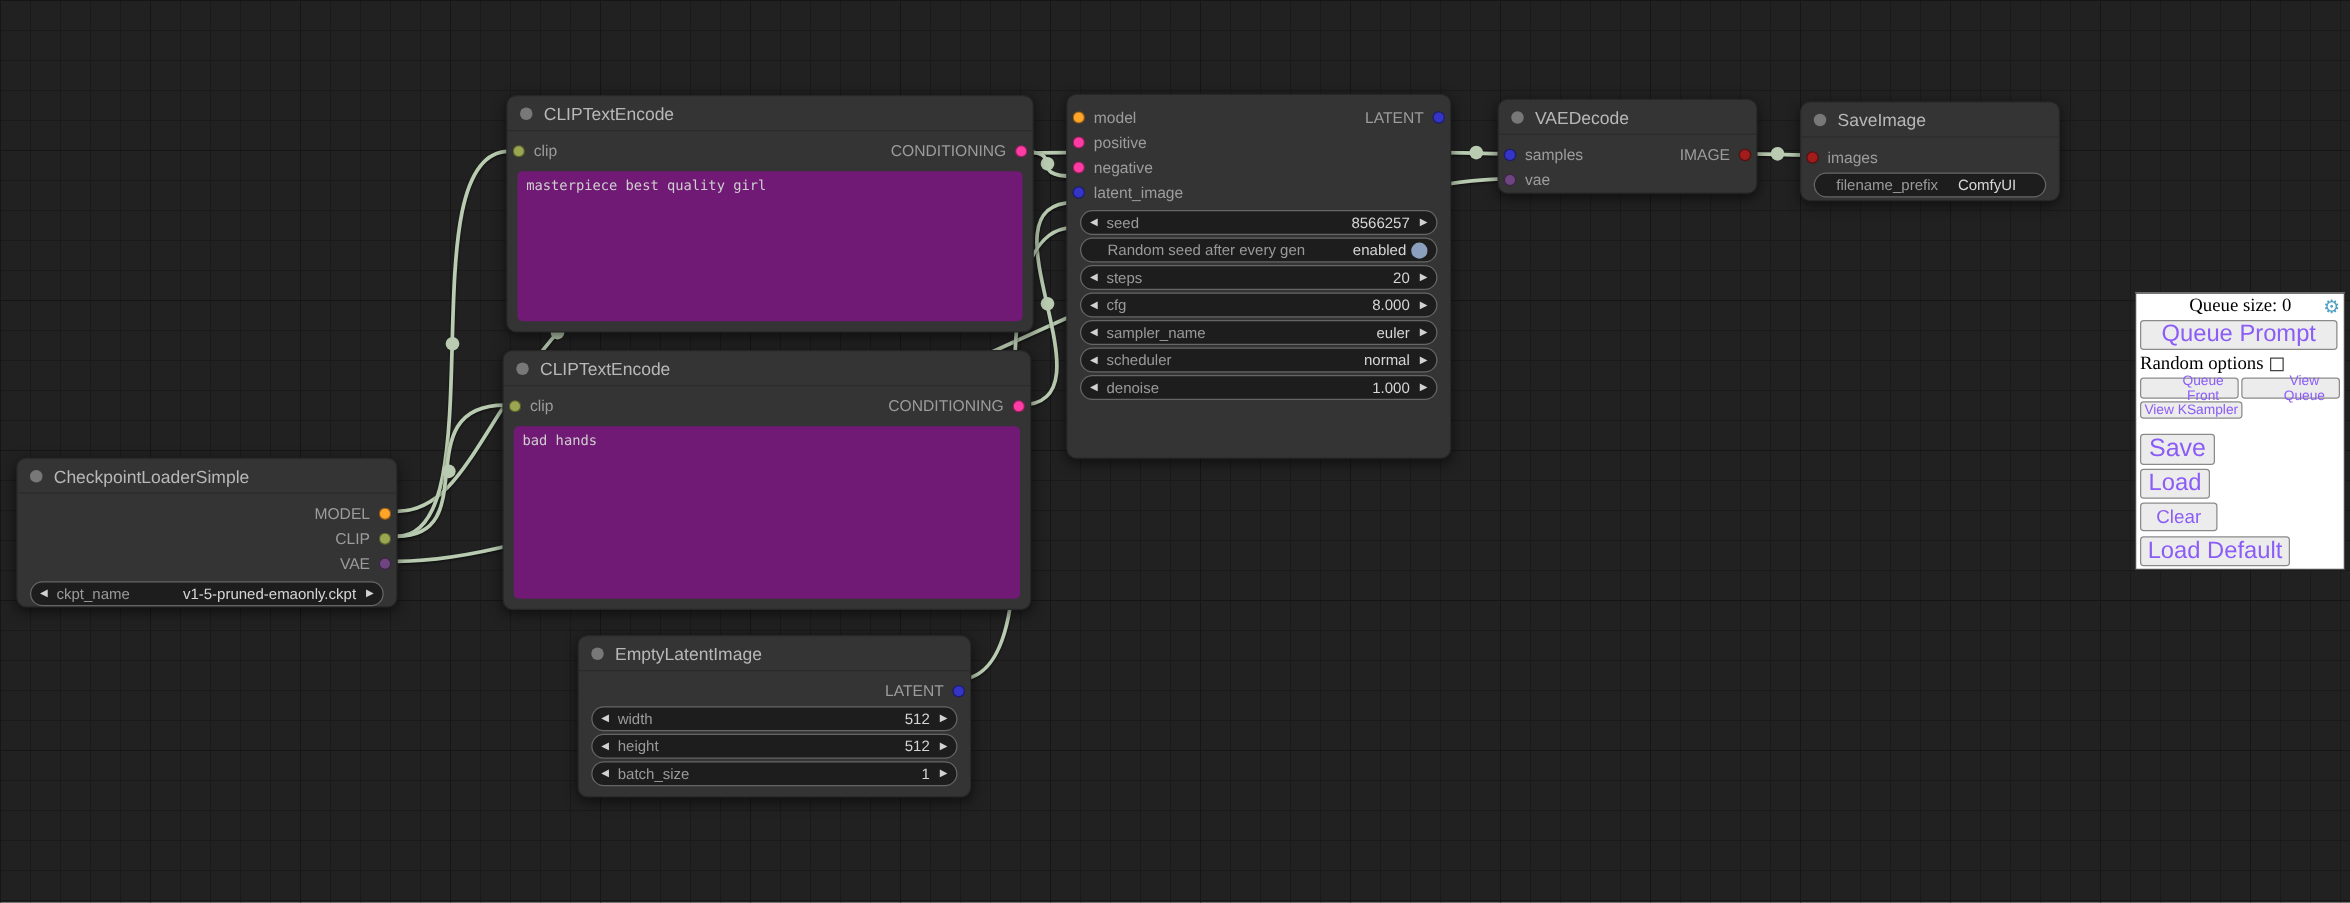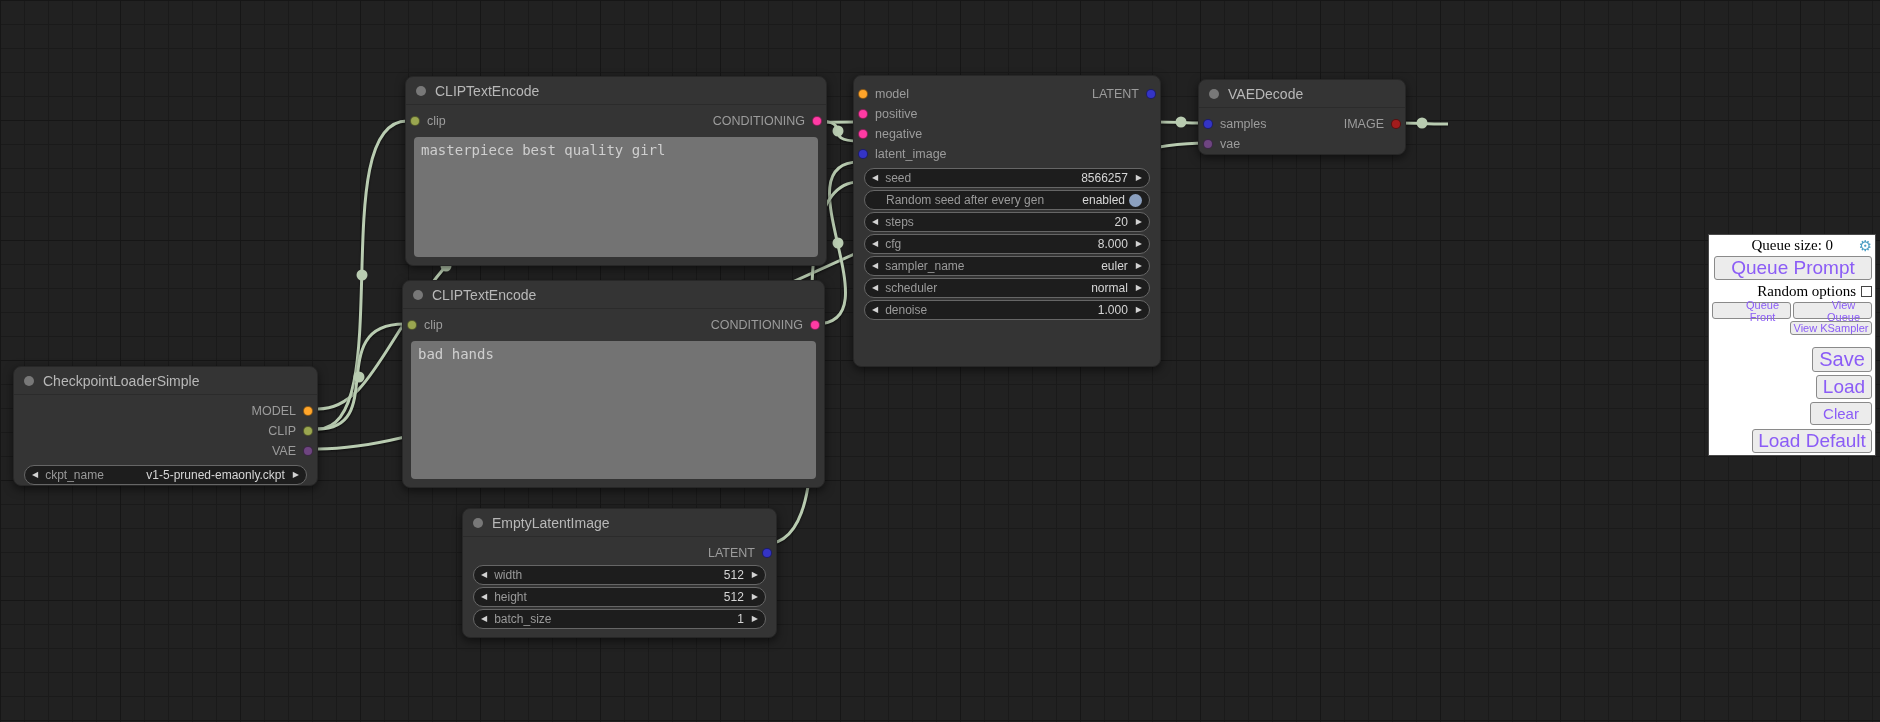--- a/index.html
+++ b/index.html
@@ -49,30 +49,30 @@
     display:flex; align-items:center; font-size:12px; color:#9a9a9a;
     white-space:nowrap;
   }
   .widget .arrow { font-size:8px; color:#d2d2d2; line-height:1; }
   .widget .wlabel { margin-left:7px; }
   .widget .wvalue { margin-left:auto; color:#d6d6d6; margin-right:8px; }
   .widget.noarrow .wvalue { margin-right:4px; }
   .toggle-dot { width:13px; height:13px; border-radius:50%; flex:0 0 auto; }
 
   .prompt {
-    margin:6px 8px; background:#737373; border-radius:4px;
-    color:#cfcfcf; font-family:"DejaVu Sans Mono", monospace; font-size:14px;
+    margin:6px 8px; background:#701a75; border-radius:4px;
+    color:#cfcfcf; font-family:"DejaVu Sans Mono", monospace; font-size:11px;
     padding:5px 7px; white-space:pre-wrap; overflow:hidden;
   }
 
   
   .queue-panel {
     position:absolute; z-index:3; left:1708px; top:234px; width:168px; height:222px;
     background:#ffffff; border:1px solid #4a4a4a; color:#000;
-    display:flex; flex-direction:column; align-items:flex-end; padding:2px 3px;
+    display:flex; flex-direction:column; align-items:flex-start; padding:2px 3px;
   }
   .qp-head { width:100%; display:flex; align-items:center; }
   .qp-size { flex:1; text-align:center; font-family:"Liberation Serif", serif; font-size:15px; padding-left:14px; }
   .gear { font-size:15px; line-height:1; cursor:pointer; }
   .btn {
     background:#ececec; border:1px solid #8a8a8a; border-radius:3px;
     color:#8b5cf6; text-align:center; display:flex; align-items:center; justify-content:center;
     font-family:"Liberation Sans", sans-serif; cursor:pointer;
   }
   .btn-queue-prompt { width:158px; height:28px; font-size:19px; margin-top:2px; }
@@ -312,20 +312,38 @@
       </div>
       <div class="port-row">
         <span class="pgroup">
           <span class="pdot" style="background: rgb(110, 69, 128);"></span>
           <span class="plabel">vae</span>
         </span>
       </div>
     </div>
   </div>
 
+  <div class="node" style="left:1440px;top:81px;width:208px;height:80px;">
+    <div class="node-title">
+      <span class="tdot" style="background: rgb(120, 120, 120);"></span>
+      <span>SaveImage</span>
+    </div>
+    <div class="node-body">
+      <div class="port-row">
+        <span class="pgroup">
+          <span class="pdot" style="background: rgb(162, 28, 28);"></span>
+          <span class="plabel">images</span>
+        </span>
+      </div>
+      <div class="widget noarrow">
+        <span class="wlabel" style="margin-left:10px;">filename_prefix</span>
+        <span class="wvalue" style="margin-right:16px;">ComfyUI</span>
+      </div>
+    </div>
+  </div>
 
   <div class="queue-panel">
     <div class="qp-head">
       <span class="qp-size">Queue size: 0</span>
       <span class="gear" style="color: rgb(78, 159, 196);">⚙</span>
     </div>
     <div class="btn btn-queue-prompt">Queue Prompt</div>
     <div class="qp-extra">
       <span>Random options</span>
       <span class="checkbox"></span>

